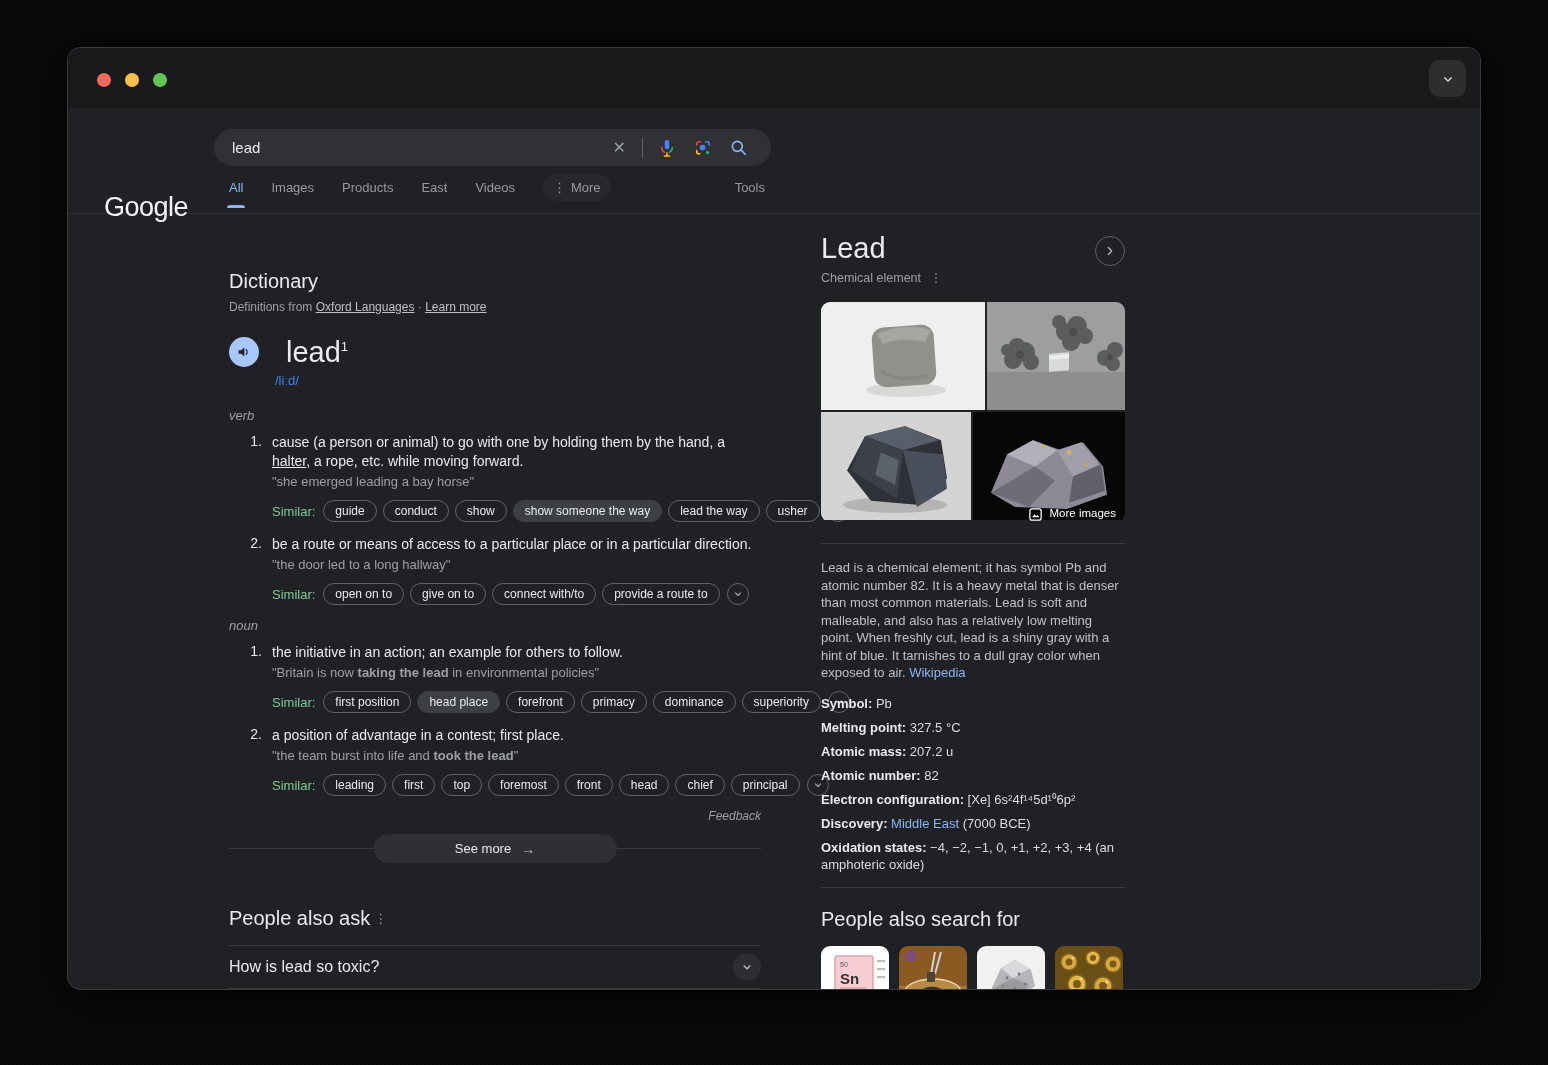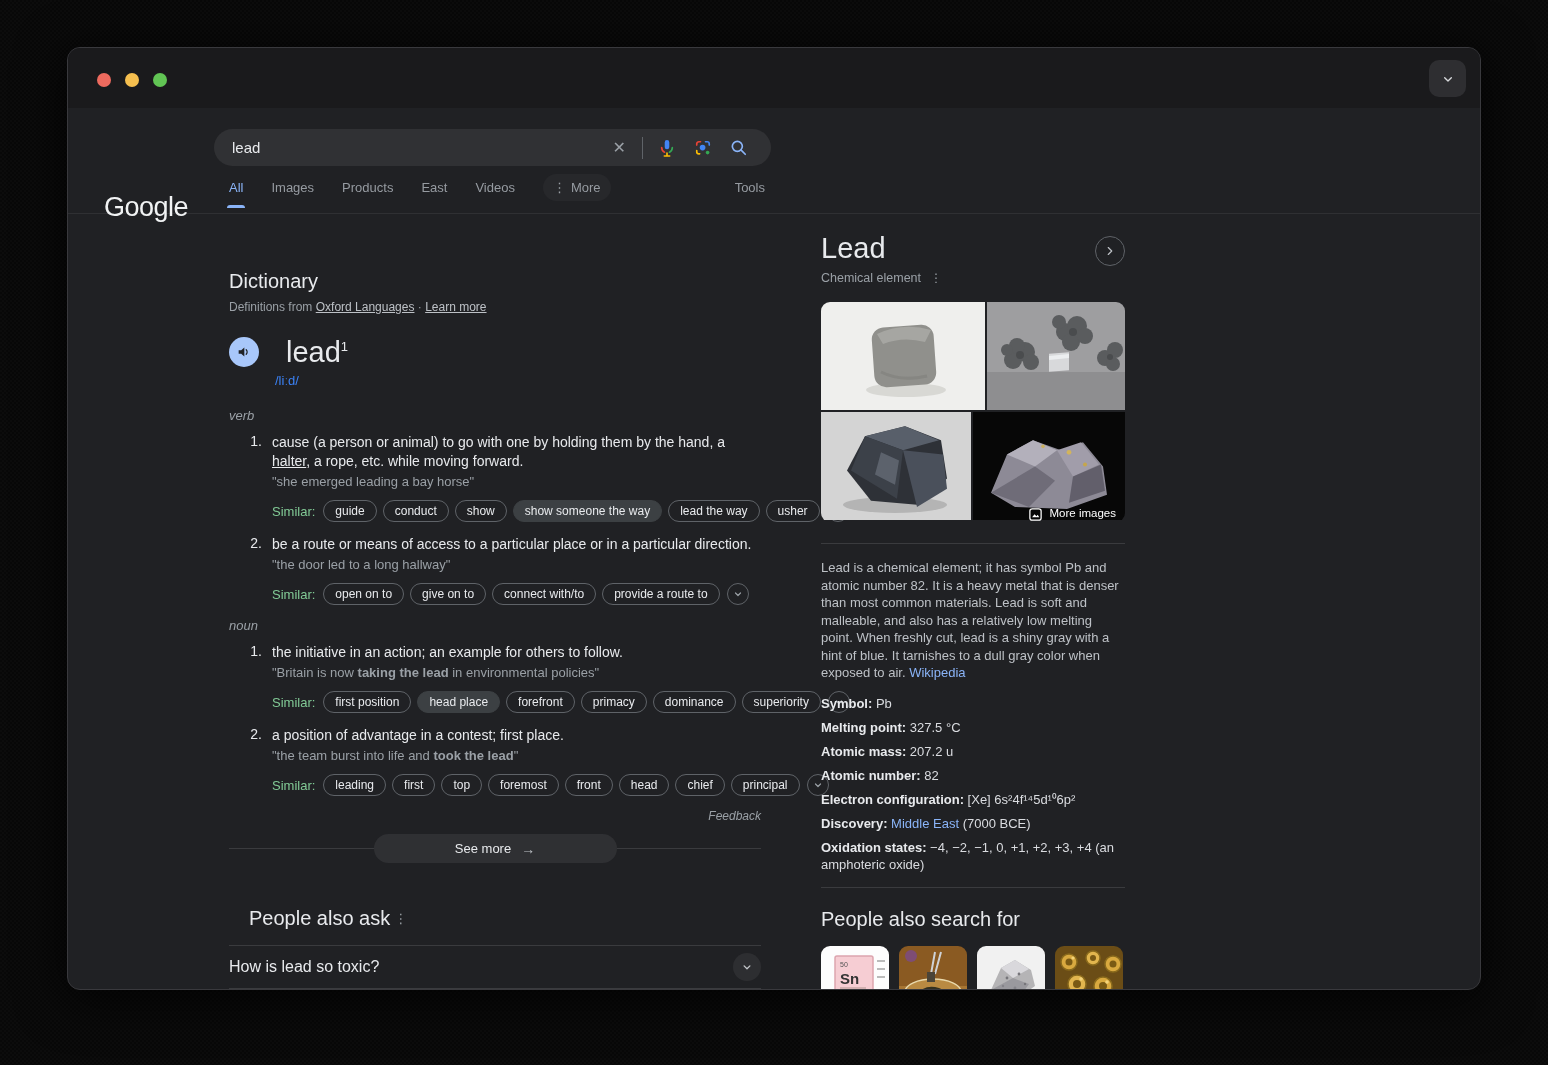--- a/index.html
+++ b/index.html
@@ -67,21 +67,21 @@
   .pill-filled { background:#3c4043; border-color:#3c4043; }
   .pill-more { width:22px; height:22px; margin-left:7px; border-radius:50%; border:1px solid #5f6368;
     background:none; display:flex; align-items:center; justify-content:center; flex:0 0 22px; }
   .dict-feedback { text-align:right; font-size:12px; font-style:italic; color:#9aa0a6; margin-top:6px; }
   .see-more-wrap { position:relative; margin-top:9px; height:33px; display:flex; align-items:center; }
   .see-more-wrap::before, .see-more-wrap::after { content:""; flex:1; border-top:1px solid #3a3b3e; }
   .see-more-btn { width:243px; height:29px; border-radius:15px; background:#2f3033; border:none;
     color:#e8eaed; font-size:13px; font-family:inherit; display:flex; align-items:center; justify-content:center; gap:10px; }
   .see-more-btn .arrow { color:#bdc1c6; font-size:14px; }
   .paa { margin-top:42px; }
-  .paa-heading-row { display:flex; align-items:center; gap:4px;margin-left:20px; }
+  .paa-heading-row { display:flex; align-items:center; gap:4px; }
   .paa-heading { font-size:20px; font-weight:400; color:#e8eaed; }
   .paa-menu { background:none; border:none; color:#9aa0a6; font-size:13px; }
   .paa-list { margin-top:15px; border-top:1px solid #3a3b3e; }
   .paa-row { height:43px; display:flex; align-items:center; justify-content:space-between;
     border-bottom:1px solid #3a3b3e; cursor:pointer; }
   .paa-row:last-of-type { border-bottom:none; }
   .paa-q { font-size:16px; color:#e8eaed; }
   .paa-chev { width:28px; height:28px; border-radius:50%; background:#2d2e31; border:none;
     display:flex; align-items:center; justify-content:center; }
   

